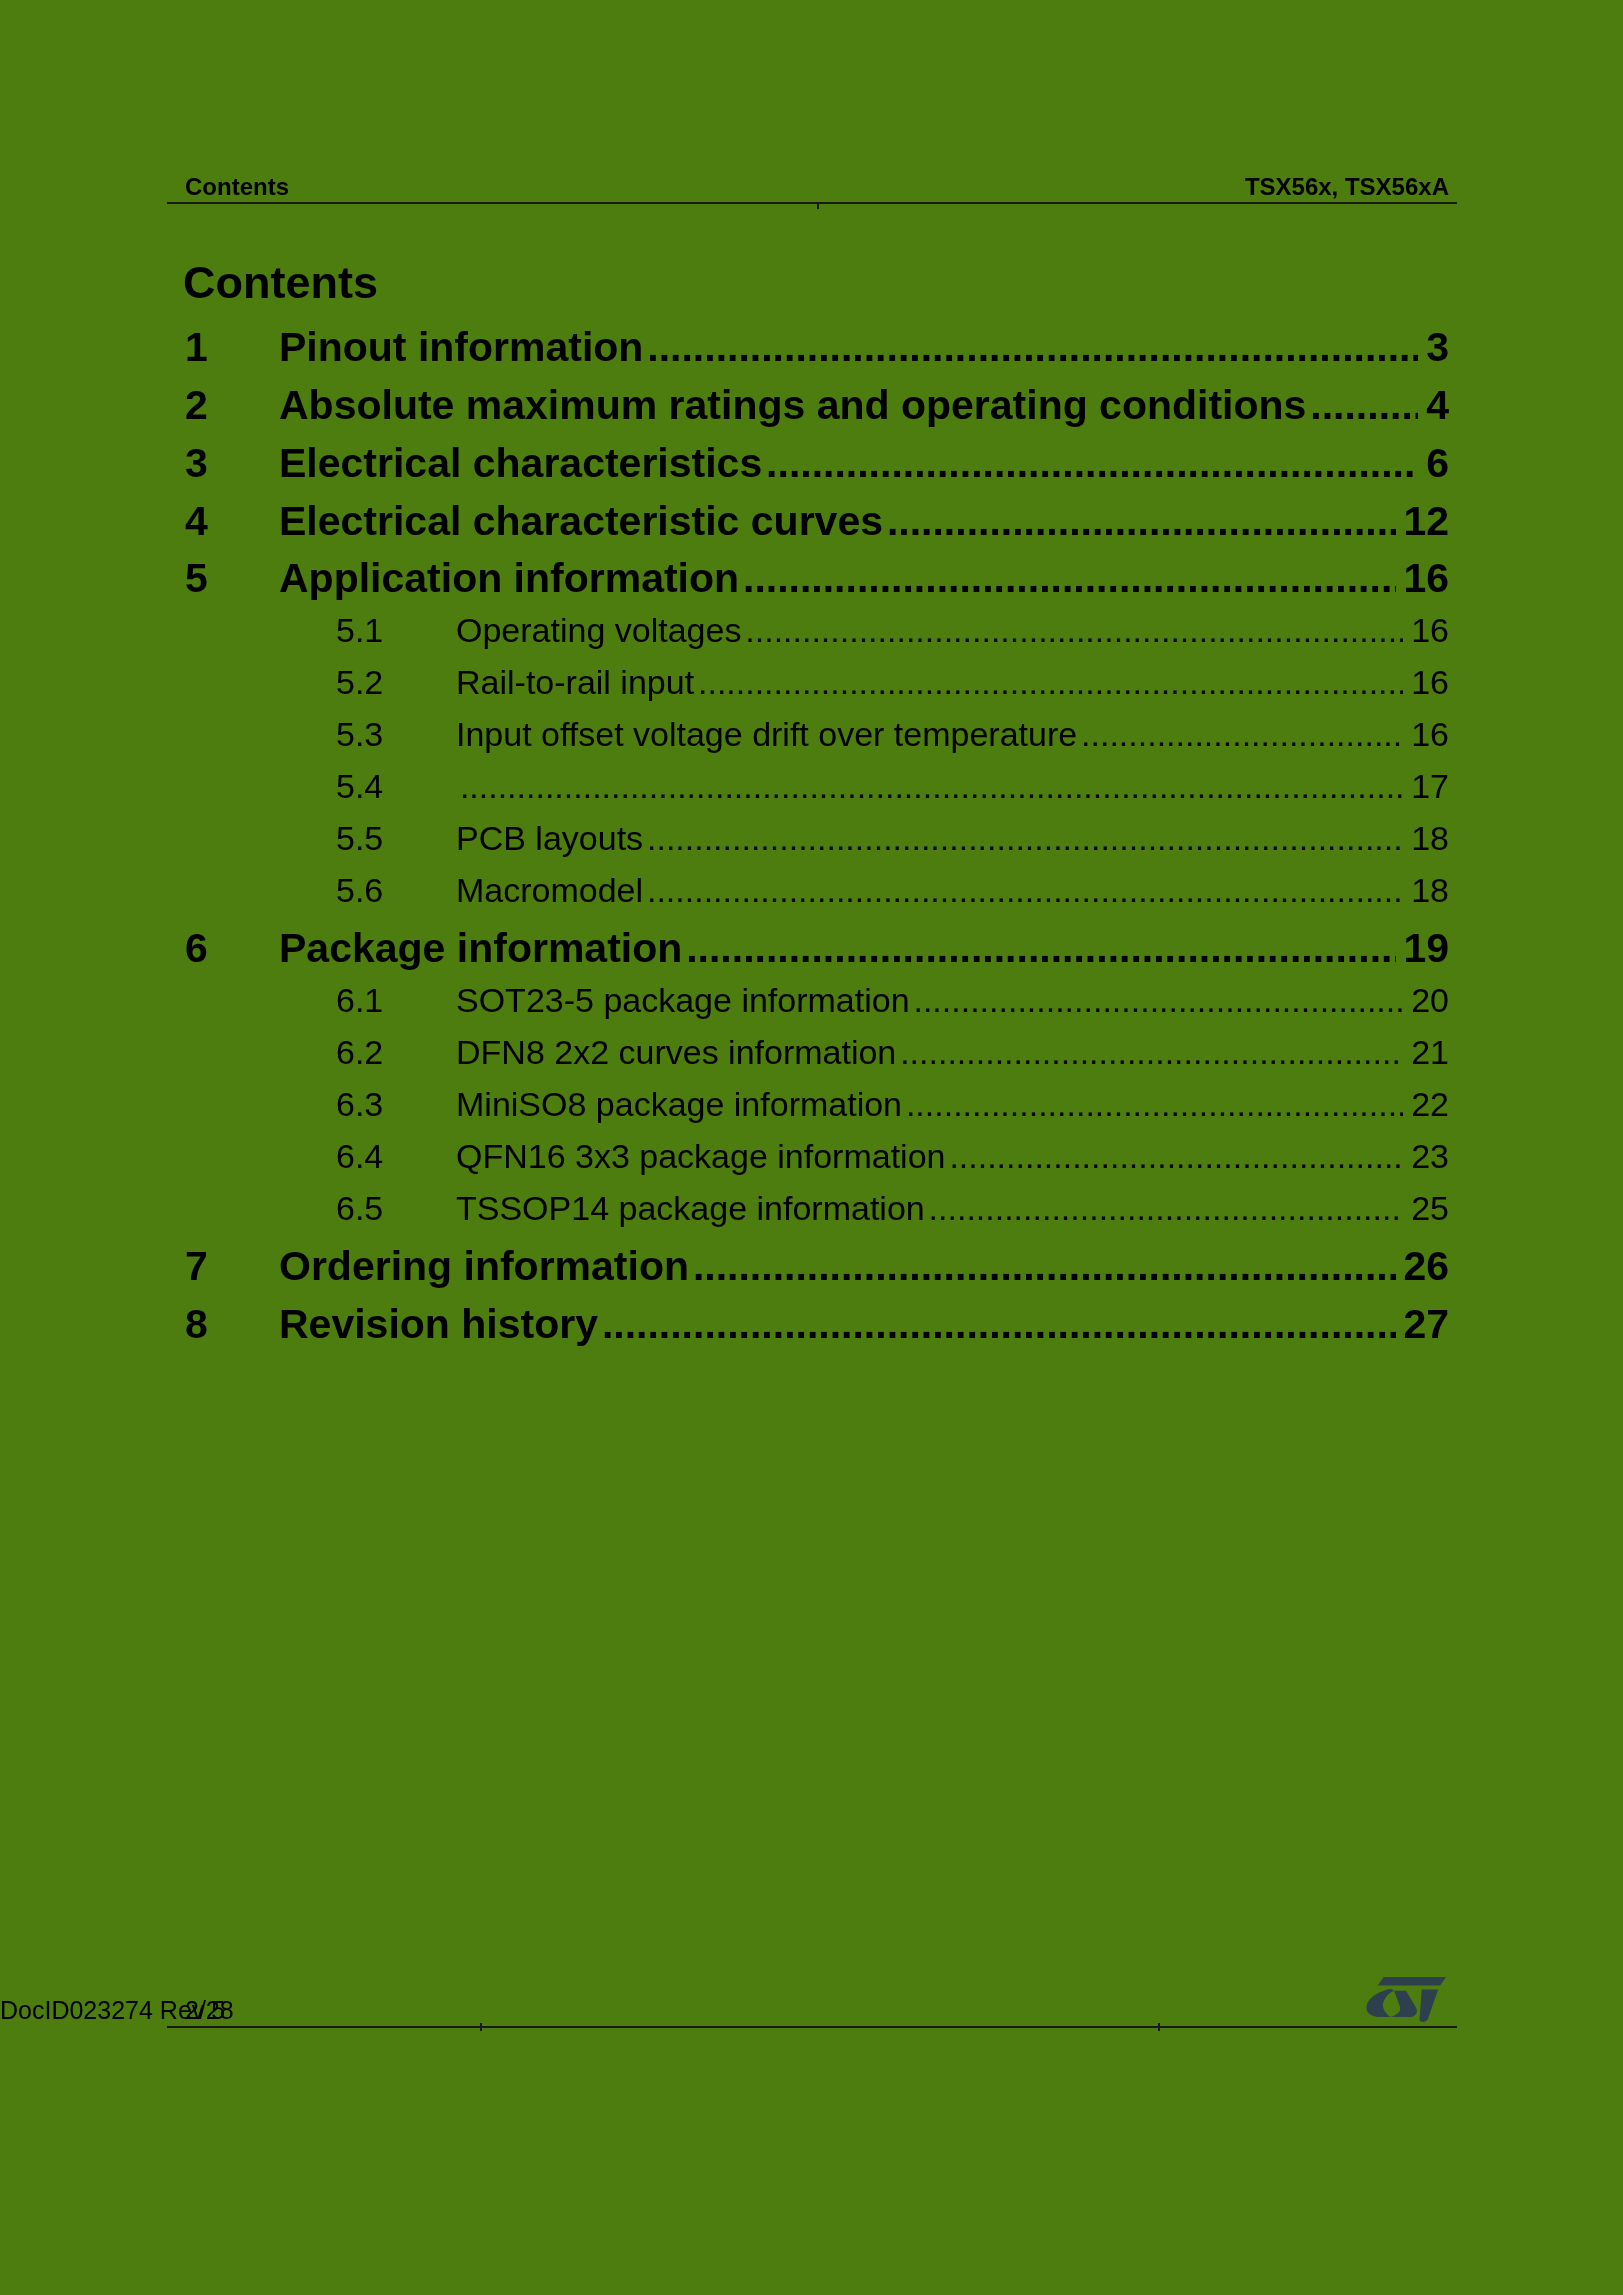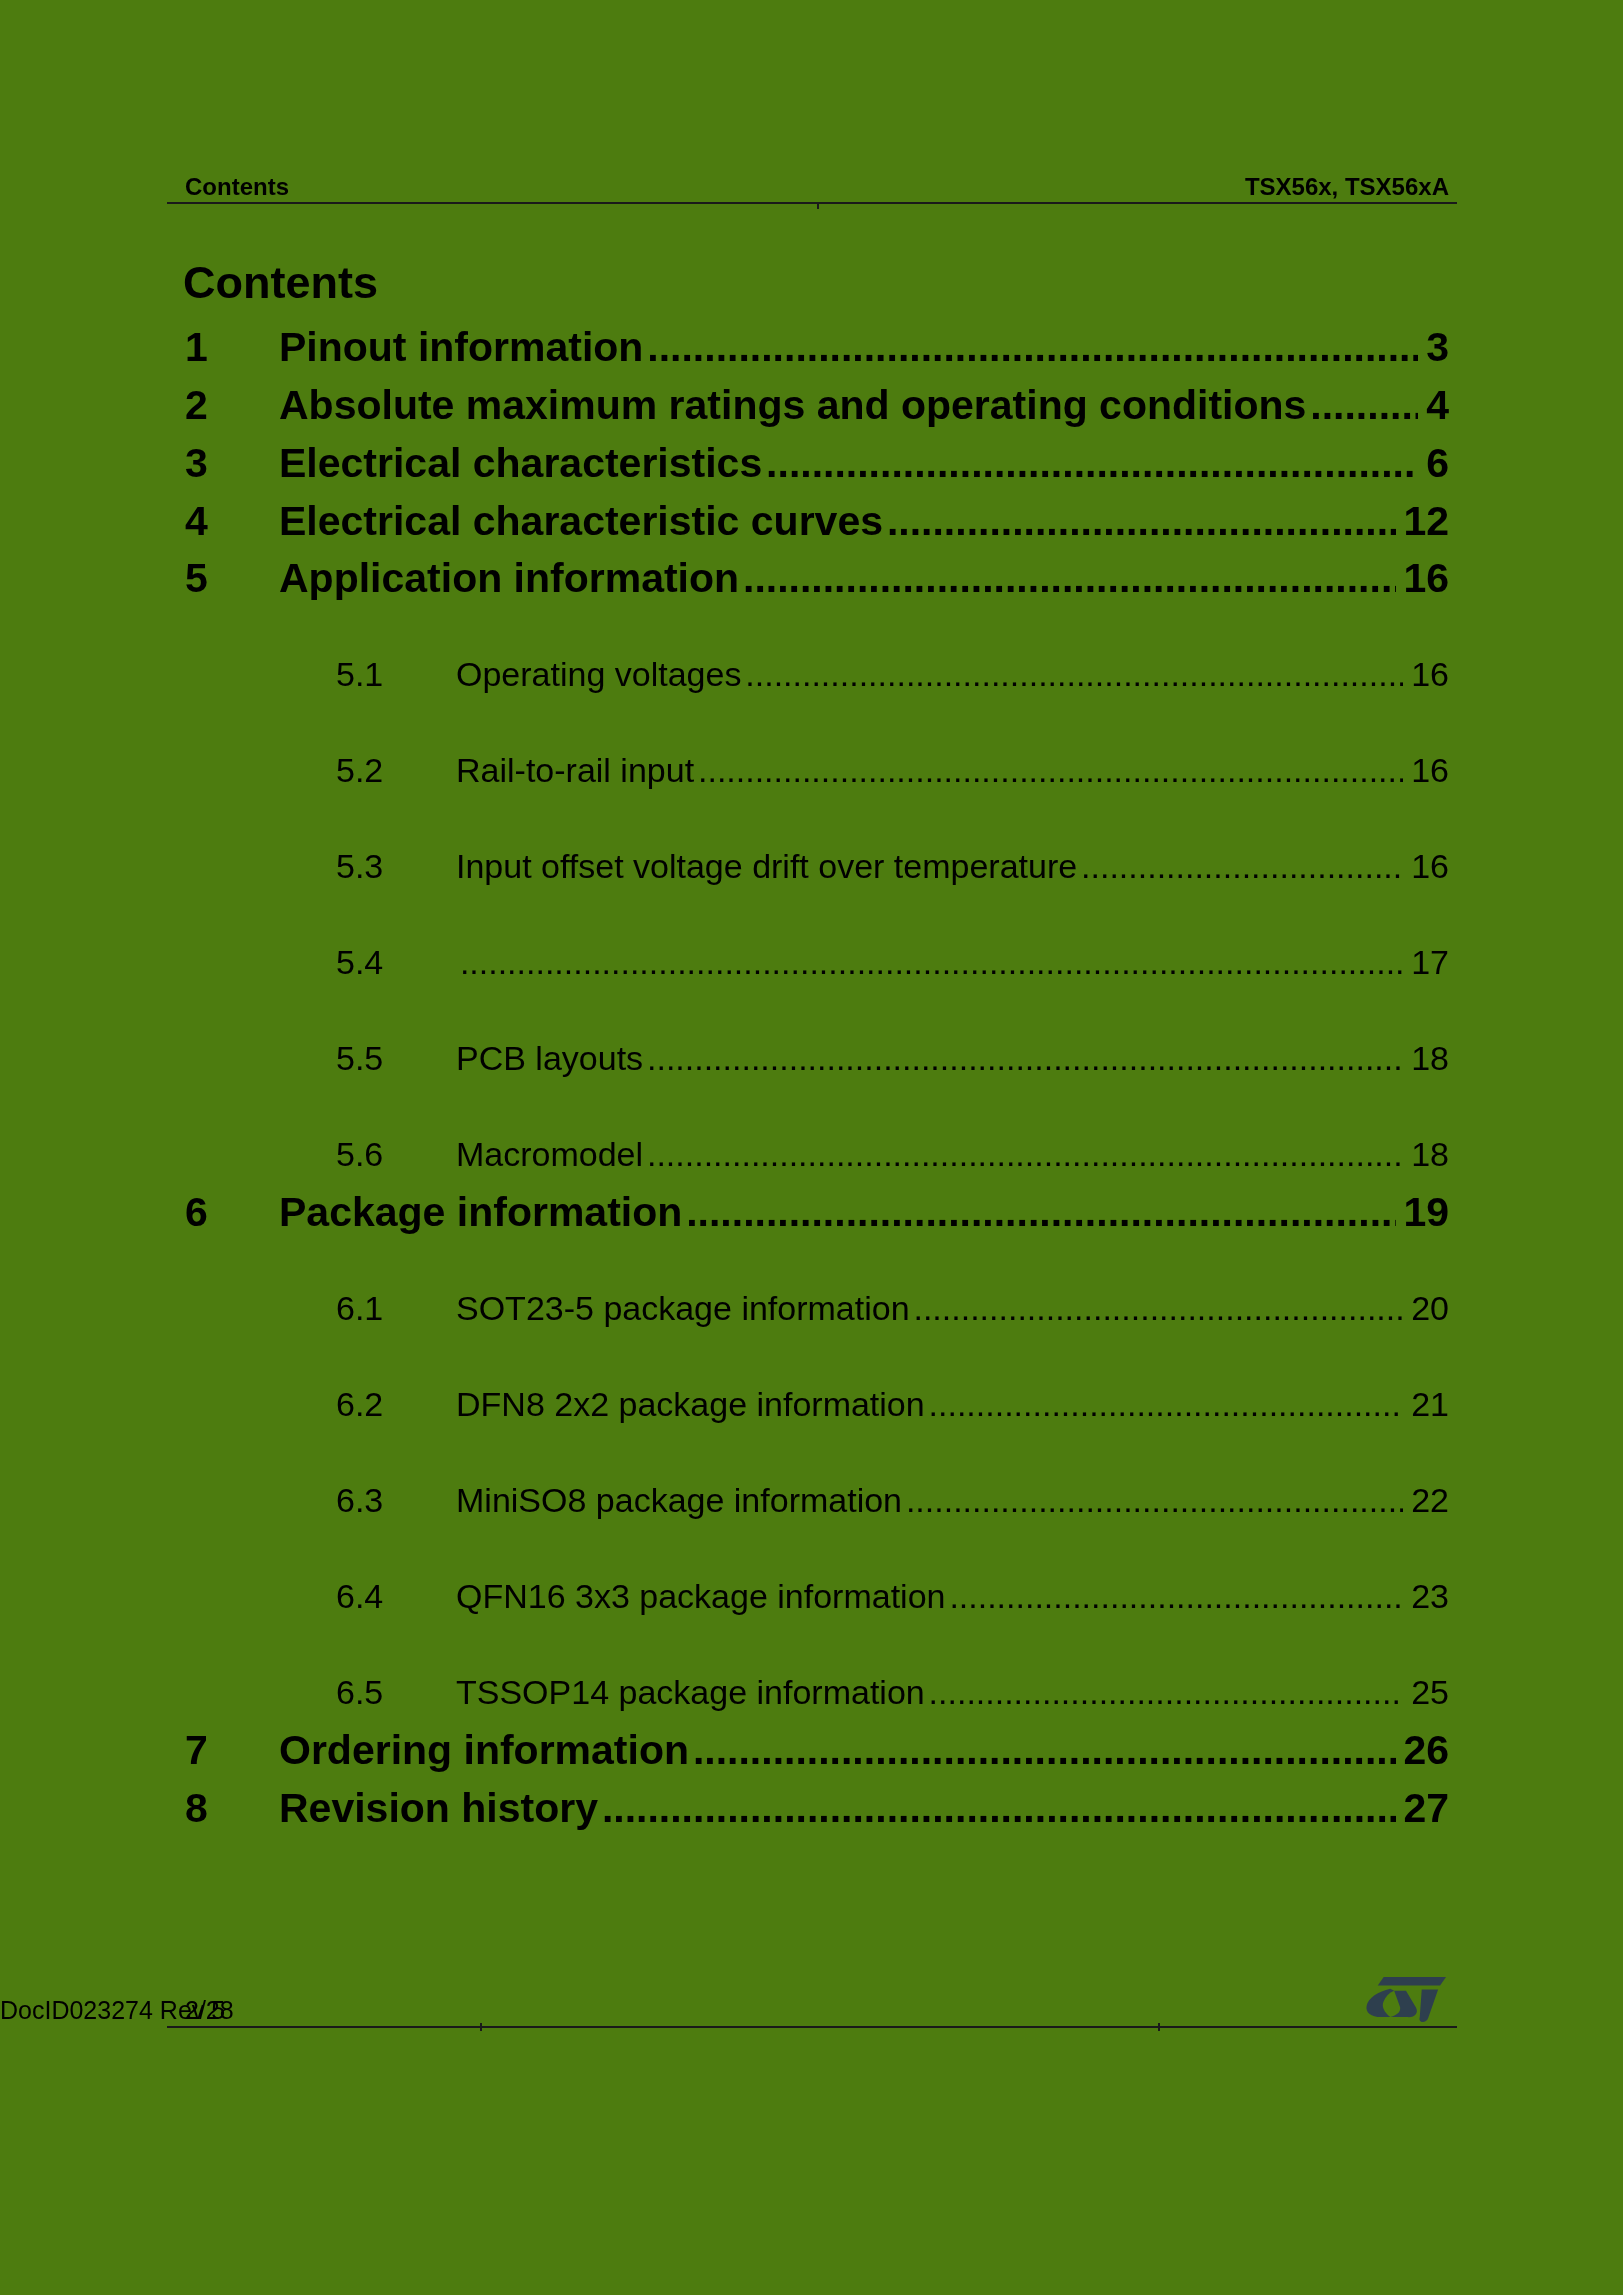--- a/index.html
+++ b/index.html
@@ -33,21 +33,21 @@
   }
   
   .toc {
     position:absolute; top:315px; left:185px; right:174px;
   }
   .toc-row {
     display:flex; align-items:baseline;
     line-height:52px; white-space:nowrap;
   }
   .toc-row.l1 { font-size:41px; font-weight:bold; margin-top:5.9px; }
-  .toc-row.l2 { font-size:34px; font-weight:normal; padding-left:151px;margin-top:44px; }
+  .toc-row.l2 { font-size:34px; font-weight:normal; padding-left:151px; }
   .toc-row.l1 .n { flex:0 0 94px; }
   .toc-row.l2 .n { flex:0 0 120px; }
   .toc-row .t { flex:0 0 auto;text-align:center; }
   .leader {
     flex:1 1 auto; overflow:hidden; position:relative;
     margin-left:3.9px; min-width:0;
   }
   .leader::after {
     content:"..........................................................................................................................................................................................................";
   }
@@ -151,21 +151,21 @@
         <span class="p">19</span>
       </div>
       <div class="toc-row l2">
         <span class="n">6.1</span>
         <span class="t">SOT23-5 package information</span>
         <span class="leader"></span>
         <span class="p">20</span>
       </div>
       <div class="toc-row l2">
         <span class="n">6.2</span>
-        <span class="t">DFN8 2x2 package information</span>
+        <span class="t">DFN8 2x2 curves information</span>
         <span class="leader"></span>
         <span class="p">21</span>
       </div>
       <div class="toc-row l2">
         <span class="n">6.3</span>
         <span class="t">MiniSO8 package information</span>
         <span class="leader"></span>
         <span class="p">22</span>
       </div>
       <div class="toc-row l2">

